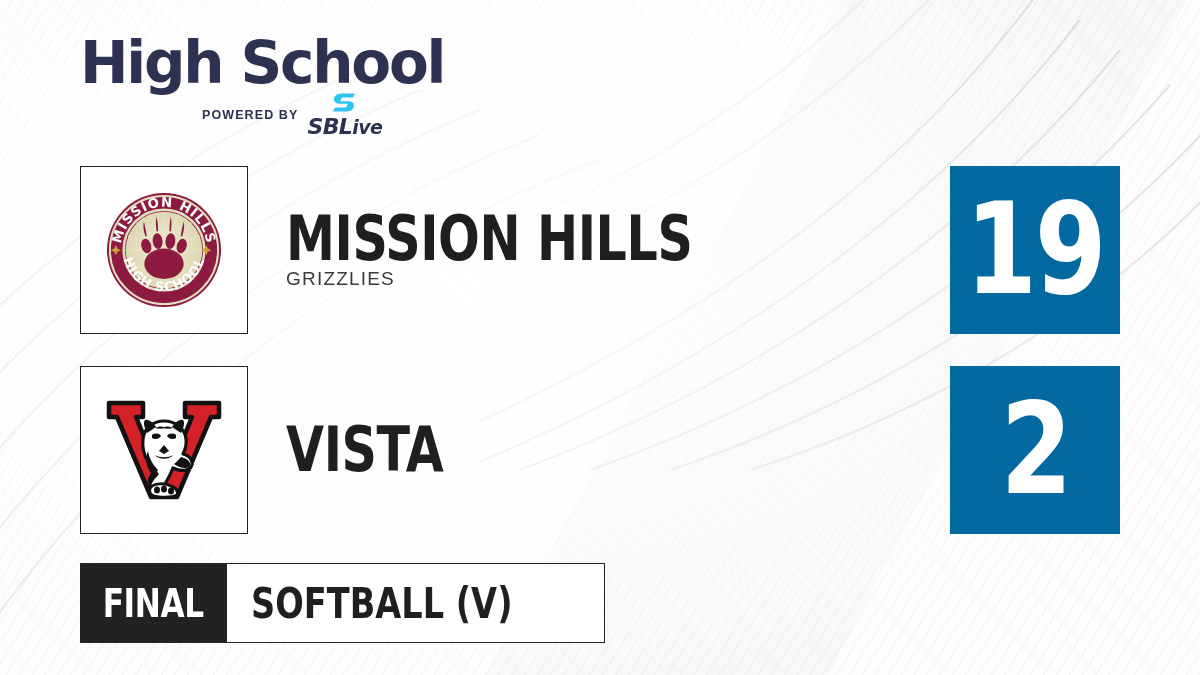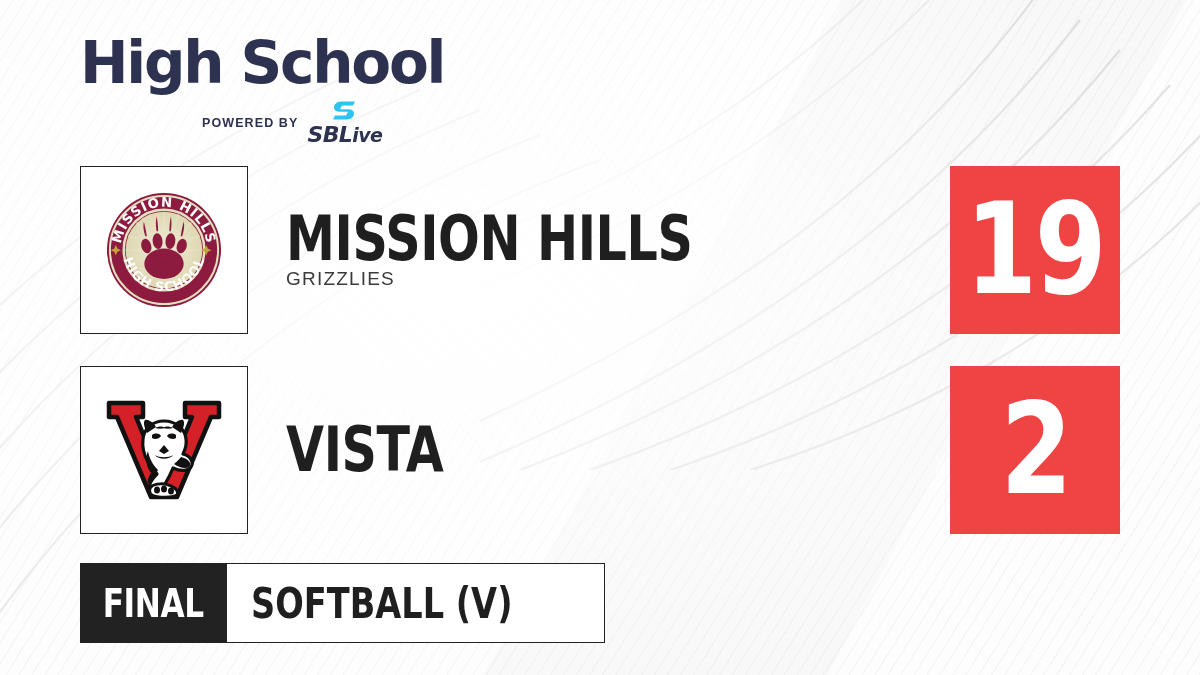--- a/index.html
+++ b/index.html
@@ -58,21 +58,21 @@
   .pin-text {
     position:absolute; left:0; top:13px; width:62px;
     text-align:center; color:#ffffff;
     font-family:"DejaVu Sans", sans-serif; font-weight:bold;
     font-size:17px; line-height:15px; letter-spacing:0.5px;
   }
   .pin-text span { display:block; }
 
   .powered-row {
     display:flex; align-items:center; gap:9px;
-    margin-top:8px; padding-left:122px;
+    padding-left:122px;
   }
   .powered-label {
     font-family:"Liberation Sans", sans-serif;
     font-weight:bold; font-size:12.5px; letter-spacing:1.1px;
     color:#2d3250;
   }
   .sblive-lockup { display:flex; align-items:center; gap:3px;flex-direction:column; }
   .sblive-mark svg { display:block; }
   .sblive-word {
     font-family:"DejaVu Sans", sans-serif; font-weight:bold;
@@ -115,21 +115,21 @@
     font-family:"Liberation Sans", sans-serif;
     font-size:19px;
     letter-spacing:1.2px;
     color:#3a3a3a;
     white-space:nowrap;
   }
 
   .score-box {
     position:absolute; top:0; right:0;
     width:170px; height:168px;
-    background:#ef4444;
+    background:#0369a1;
     display:flex; align-items:center; justify-content:center;
   }
   .score-value {
     font-family:"DejaVu Sans", sans-serif;
     font-weight:bold;
     font-size:126px;
     line-height:1;
     color:#ffffff;
     letter-spacing:-3px;
     transform:scaleX(0.82);

